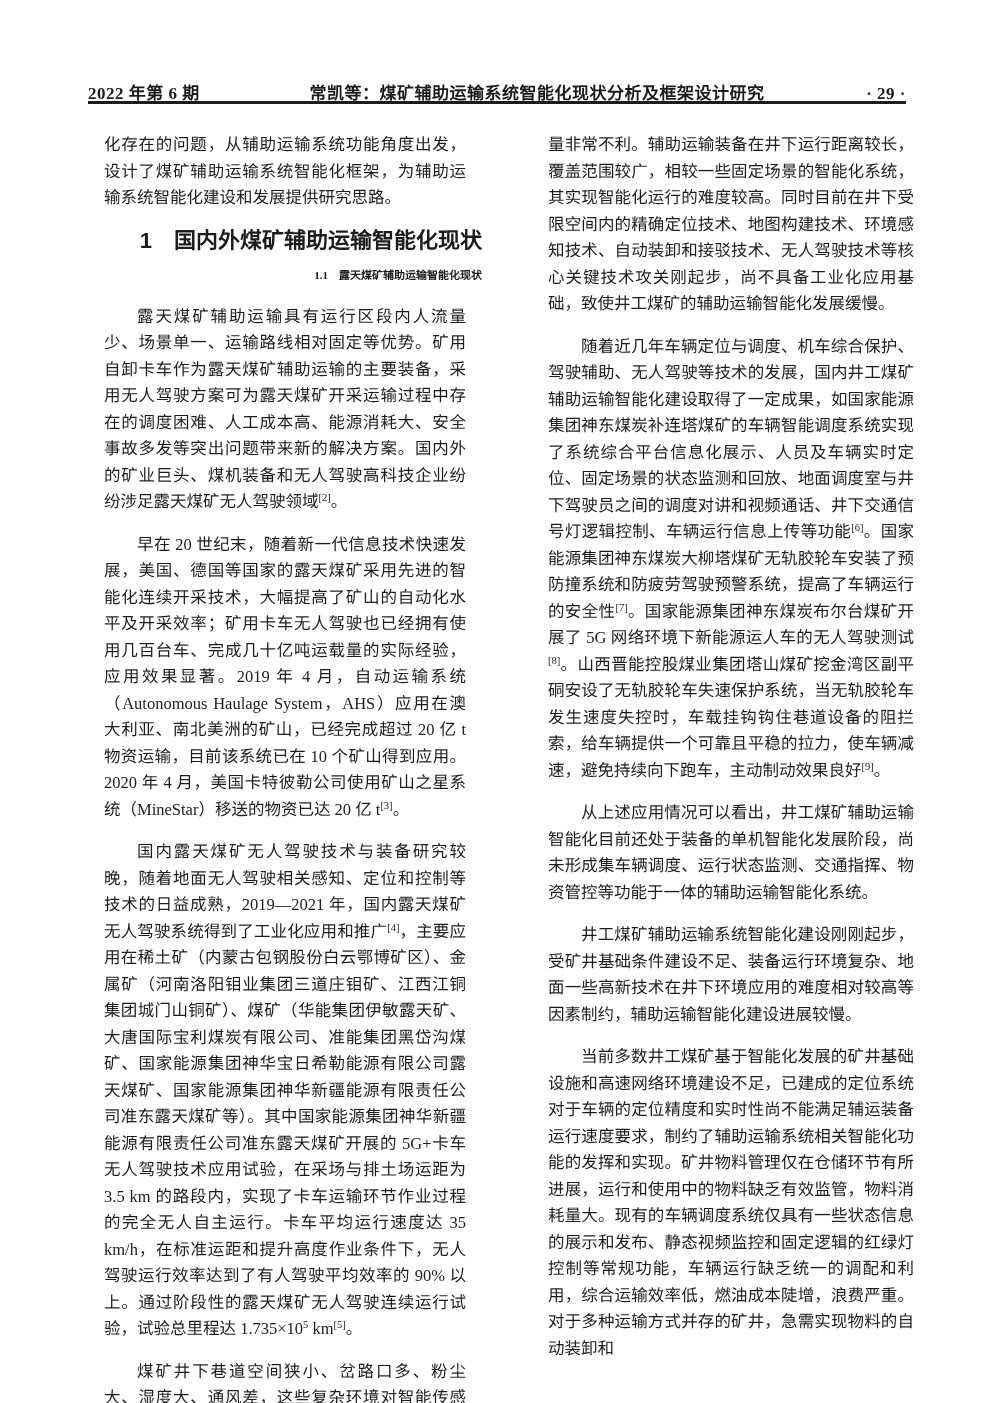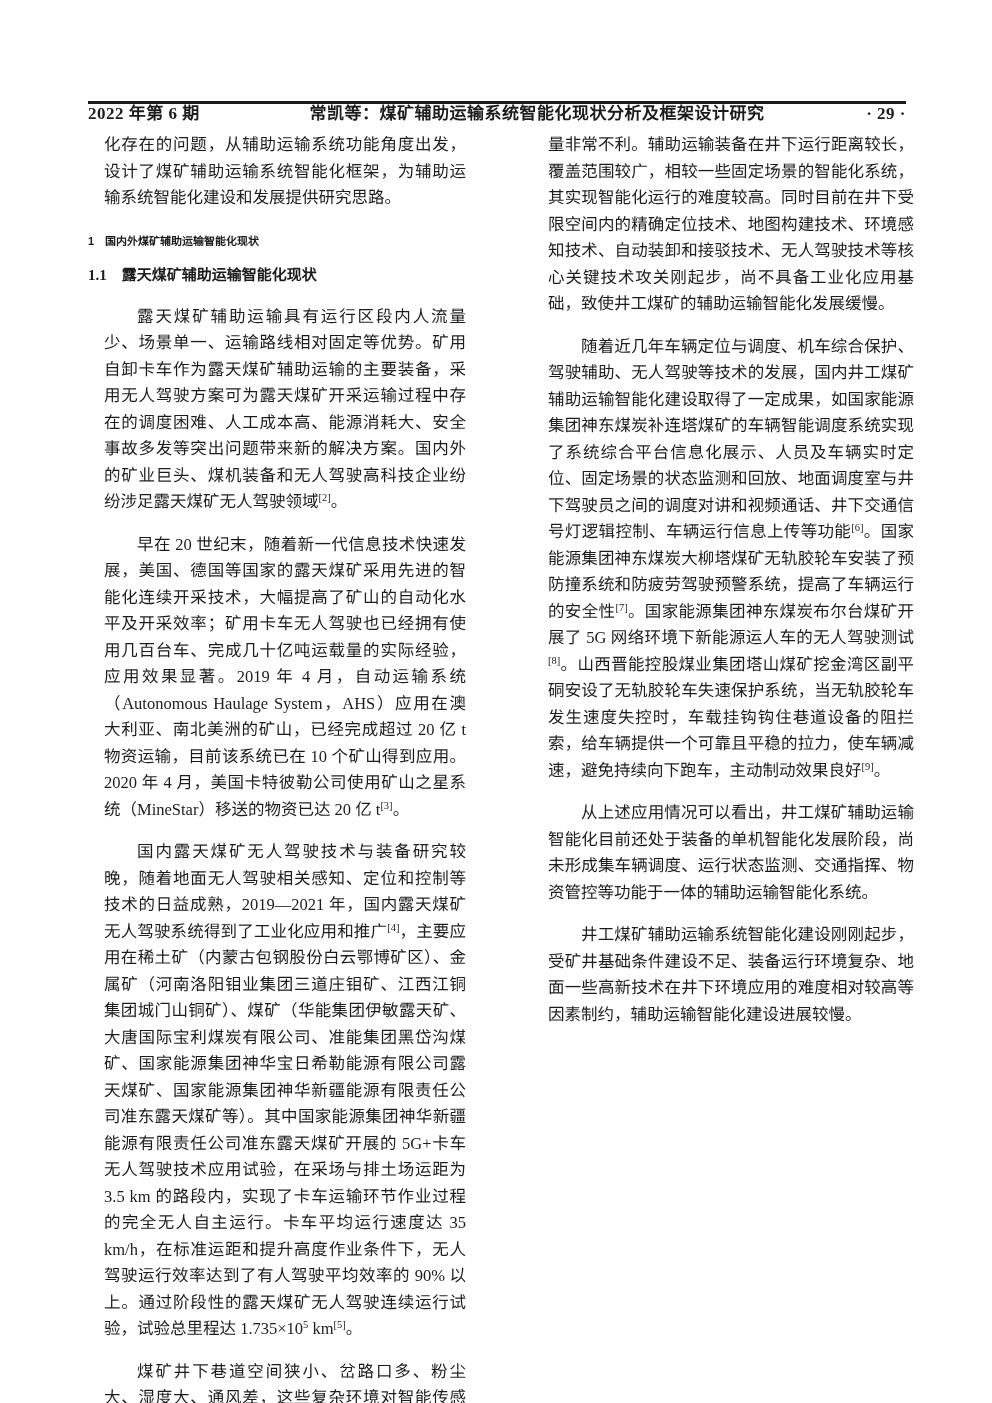--- a/index.html
+++ b/index.html
@@ -8,21 +8,21 @@
     background: var(--background, #ffffff);
     color: var(--text, #1c1c1c);
     font-family: "Liberation Serif", "DejaVu Serif", serif;
     position: relative;
     overflow: hidden;
   }
   .page { position: absolute; inset: 0; }
 
   
   .page-header {
-    position: absolute; left: 88px; top: 72px; width: 818px;
+    position: absolute; left: 88px; top: 52px; width: 818px;
     display: flex; align-items: baseline;
     font-size: 17px; font-weight: 600; letter-spacing: 0.5px;
     white-space: nowrap;
   }
   .issue { width: 190px; text-align: left; }
   .running-title { flex: 1; text-align: center; }
   .page-number { width: 110px; text-align: right; margin-top: 32px; }
   .header-rule {
     position: absolute; left: 88px; top: 101px; width: 818px; height: 3px;
     background: var(--rule, #1c1c1c);
@@ -37,32 +37,32 @@
   .column p.p {
     margin: 16px;
     font-size: 16.5px;
     line-height: 26.5px;
     text-indent: 2em;
   }
   .column p.no-indent { text-indent: 0; }
 
   .column h2.h1 {
     margin: 9px 0 8px 0;
+    font-size: 22px;
+    line-height: 26px;
+    font-weight: bold;
+    font-family: "Liberation Sans", "DejaVu Sans", sans-serif;
+    text-align: right;
+  }
+  .column h3.h2 {
+    margin: 4px 0 3px 0;
     font-size: 11px;
     line-height: 26px;
     font-weight: bold;
-    font-family: "Liberation Sans", "DejaVu Sans", sans-serif;
-    text-align: left;
-  }
-  .column h3.h2 {
-    margin: 4px 0 3px 0;
-    font-size: 15px;
-    line-height: 26px;
-    font-weight: bold;
-    text-align: left;
+    text-align: right;
   }
   sup { font-size: 10.5px; line-height: 0; }
 </style>
 </head>
 <body>
 
 <div class="page">
 
   <header class="page-header">
     <span class="issue">2022 年第 6 期</span>
@@ -80,16 +80,17 @@
         <p class="p">露天煤矿辅助运输具有运行区段内人流量少、场景单一、运输路线相对固定等优势。矿用自卸卡车作为露天煤矿辅助运输的主要装备，采用无人驾驶方案可为露天煤矿开采运输过程中存在的调度困难、人工成本高、能源消耗大、安全事故多发等突出问题带来新的解决方案。国内外的矿业巨头、煤机装备和无人驾驶高科技企业纷纷涉足露天煤矿无人驾驶领域<sup>[2]</sup>。</p>
         <p class="p">早在 20 世纪末，随着新一代信息技术快速发展，美国、德国等国家的露天煤矿采用先进的智能化连续开采技术，大幅提高了矿山的自动化水平及开采效率；矿用卡车无人驾驶也已经拥有使用几百台车、完成几十亿吨运载量的实际经验，应用效果显著。2019 年 4 月，自动运输系统（Autonomous Haulage System，AHS）应用在澳大利亚、南北美洲的矿山，已经完成超过 20 亿 t 物资运输，目前该系统已在 10 个矿山得到应用。2020 年 4 月，美国卡特彼勒公司使用矿山之星系统（MineStar）移送的物资已达 20 亿 t<sup>[3]</sup>。</p>
         <p class="p">国内露天煤矿无人驾驶技术与装备研究较晚，随着地面无人驾驶相关感知、定位和控制等技术的日益成熟，2019—2021 年，国内露天煤矿无人驾驶系统得到了工业化应用和推广<sup>[4]</sup>，主要应用在稀土矿（内蒙古包钢股份白云鄂博矿区）、金属矿（河南洛阳钼业集团三道庄钼矿、江西江铜集团城门山铜矿）、煤矿（华能集团伊敏露天矿、大唐国际宝利煤炭有限公司、准能集团黑岱沟煤矿、国家能源集团神华宝日希勒能源有限公司露天煤矿、国家能源集团神华新疆能源有限责任公司准东露天煤矿等）。其中国家能源集团神华新疆能源有限责任公司准东露天煤矿开展的 5G+卡车无人驾驶技术应用试验，在采场与排土场运距为 3.5 km 的路段内，实现了卡车运输环节作业过程的完全无人自主运行。卡车平均运行速度达 35 km/h，在标准运距和提升高度作业条件下，无人驾驶运行效率达到了有人驾驶平均效率的 90% 以上。通过阶段性的露天煤矿无人驾驶连续运行试验，试验总里程达 1.735×10<sup>5</sup> km<sup>[5]</sup>。</p>
         <p class="p">煤矿井下巷道空间狭小、岔路口多、粉尘大、湿度大、通风差，这些复杂环境对智能传感器的感知质</p>
       </section>
     <section class="column column-right">
         <p class="p no-indent">量非常不利。辅助运输装备在井下运行距离较长，覆盖范围较广，相较一些固定场景的智能化系统，其实现智能化运行的难度较高。同时目前在井下受限空间内的精确定位技术、地图构建技术、环境感知技术、自动装卸和接驳技术、无人驾驶技术等核心关键技术攻关刚起步，尚不具备工业化应用基础，致使井工煤矿的辅助运输智能化发展缓慢。</p>
         <p class="p">随着近几年车辆定位与调度、机车综合保护、驾驶辅助、无人驾驶等技术的发展，国内井工煤矿辅助运输智能化建设取得了一定成果，如国家能源集团神东煤炭补连塔煤矿的车辆智能调度系统实现了系统综合平台信息化展示、人员及车辆实时定位、固定场景的状态监测和回放、地面调度室与井下驾驶员之间的调度对讲和视频通话、井下交通信号灯逻辑控制、车辆运行信息上传等功能<sup>[6]</sup>。国家能源集团神东煤炭大柳塔煤矿无轨胶轮车安装了预防撞系统和防疲劳驾驶预警系统，提高了车辆运行的安全性<sup>[7]</sup>。国家能源集团神东煤炭布尔台煤矿开展了 5G 网络环境下新能源运人车的无人驾驶测试<sup>[8]</sup>。山西晋能控股煤业集团塔山煤矿挖金湾区副平硐安设了无轨胶轮车失速保护系统，当无轨胶轮车发生速度失控时，车载挂钩钩住巷道设备的阻拦索，给车辆提供一个可靠且平稳的拉力，使车辆减速，避免持续向下跑车，主动制动效果良好<sup>[9]</sup>。</p>
         <p class="p">从上述应用情况可以看出，井工煤矿辅助运输智能化目前还处于装备的单机智能化发展阶段，尚未形成集车辆调度、运行状态监测、交通指挥、物资管控等功能于一体的辅助运输智能化系统。</p>
         <p class="p">井工煤矿辅助运输系统智能化建设刚刚起步，受矿井基础条件建设不足、装备运行环境复杂、地面一些高新技术在井下环境应用的难度相对较高等因素制约，辅助运输智能化建设进展较慢。</p>
+        <p class="p">当前多数井工煤矿基于智能化发展的矿井基础设施和高速网络环境建设不足，已建成的定位系统对于车辆的定位精度和实时性尚不能满足辅运装备运行速度要求，制约了辅助运输系统相关智能化功能的发挥和实现。矿井物料管理仅在仓储环节有所进展，运行和使用中的物料缺乏有效监管，物料消耗量大。现有的车辆调度系统仅具有一些状态信息的展示和发布、静态视频监控和固定逻辑的红绿灯控制等常规功能，车辆运行缺乏统一的调配和利用，综合运输效率低，燃油成本陡增，浪费严重。对于多种运输方式并存的矿井，急需实现物料的自动装卸和</p>
       </section>
   </main>
 
 </div>
 
 </body></html>

